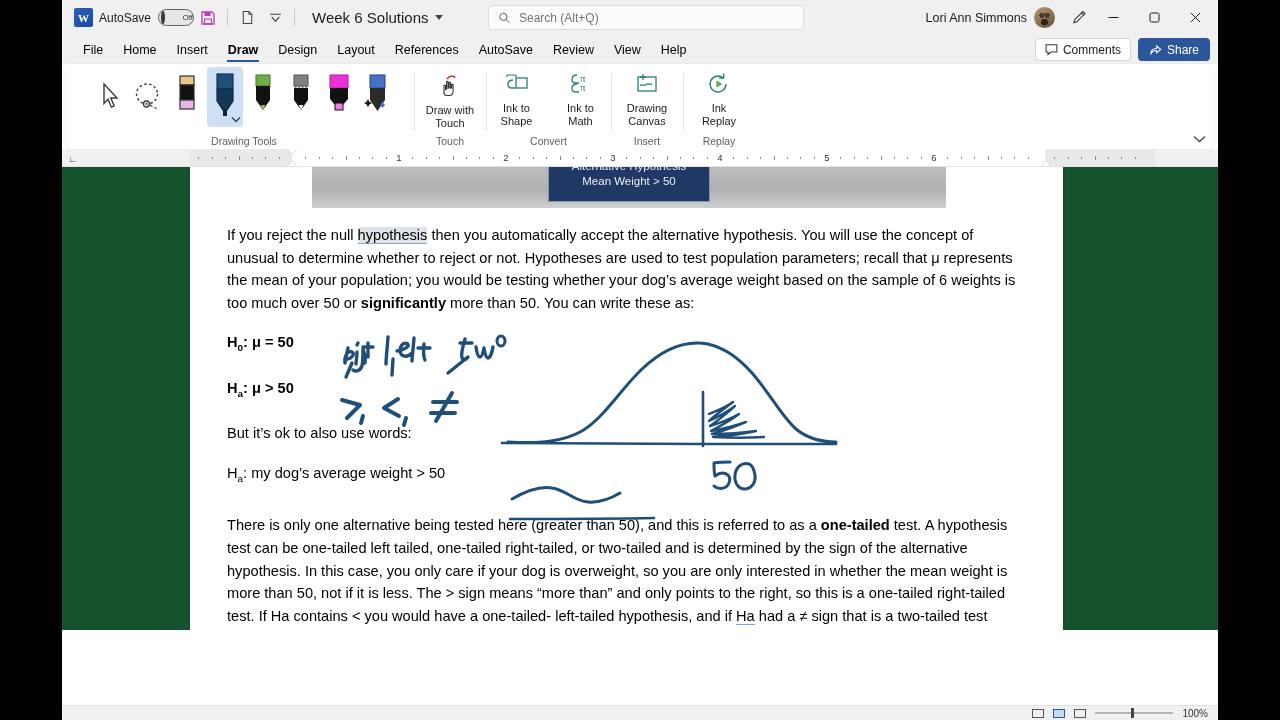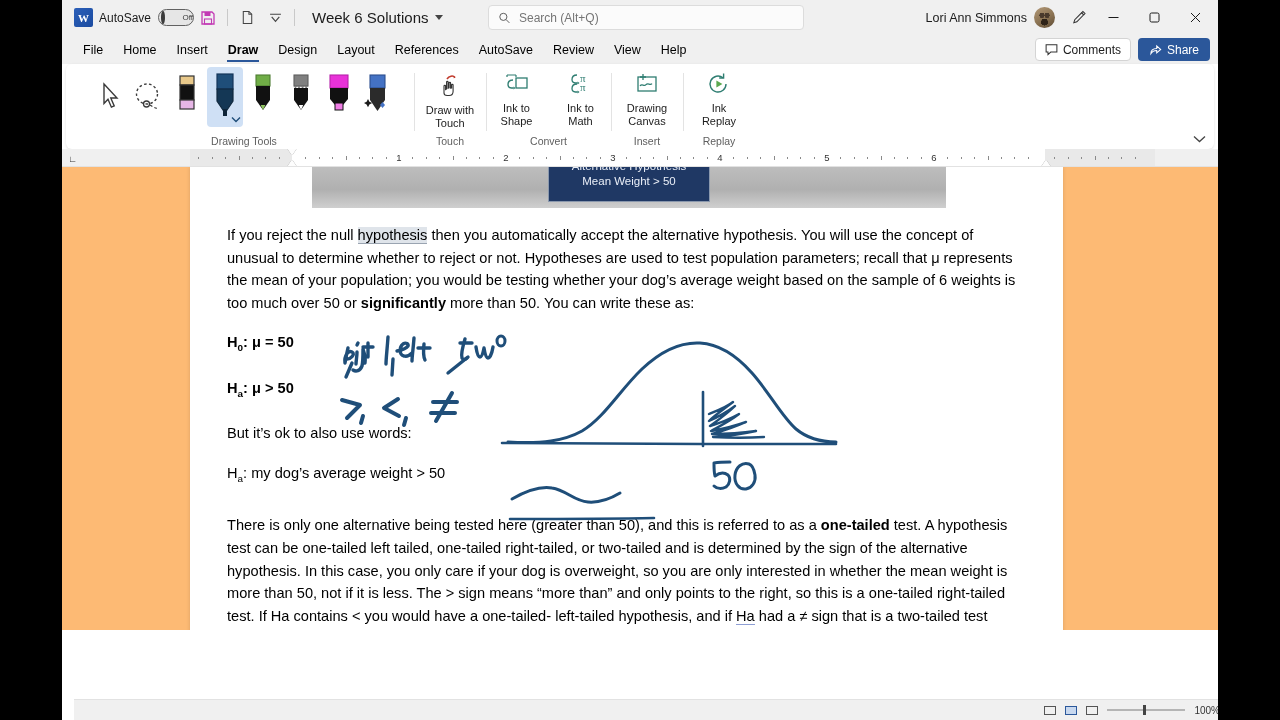--- a/index.html
+++ b/index.html
@@ -177,21 +177,21 @@
   }
   .indent-bot {
     position: absolute; bottom: 1px; width: 9px; height: 6px;
     border-left: 4.5px solid transparent; border-right: 4.5px solid transparent;
     border-bottom: 6px solid #fdfdfd; filter: drop-shadow(0 0 0.6px #767676);
     transform: translateX(-4.5px);
   }
 
   
   .docarea {
-    position: relative; height: 463px; background: #fdba74; overflow: hidden;
+    position: relative; height: 463px; background: #14532d; overflow: hidden;
   }
   .page {
     position: absolute; left: 128px; top: 0; width: 873px; min-height: 560px;
     background: #ffffff; box-shadow: 0 0 4px rgba(0,0,0,.14);
   }
   .content { position: relative; padding: 0 37px; }
 
   .banner-wrap {
     position: relative; height: 41px; margin: 0 80px 0 85px;
     background: linear-gradient(180deg,#bdbdbd 0%, #b0b0b0 55%, #cfcfcf 100%);
@@ -219,21 +219,21 @@
   .ul-dot { border-bottom: 1.4px dotted #b0b0b0; }
   sub { font-size: 0.68em; }
 
   .ink {
     position: absolute; left: 0; top: 0; width: 100%; height: 100%;
     pointer-events: none;
   }
 
   
   .statusbar {
-    position: absolute; left: 12px; bottom: 0; width: 100%; height: 21px;
+    position: absolute; left: 0; bottom: 0; width: 100%; height: 15px;
     background: #f0f0f0; border-top: 1px solid #e2e2e2;
     display: flex; align-items: center; font-size: 10px; color: #333;
     padding: 0 14px;
   }
   .sb-right {
     position: absolute; right: 10px; display: flex; align-items: center; gap: 9px;
   }
   .view-ico { width: 12px; height: 9px; border: 1px solid #555; }
   .view-ico.sel { background: #c8d8ef; border-color: #2b579a; }
   .zoom-track {

